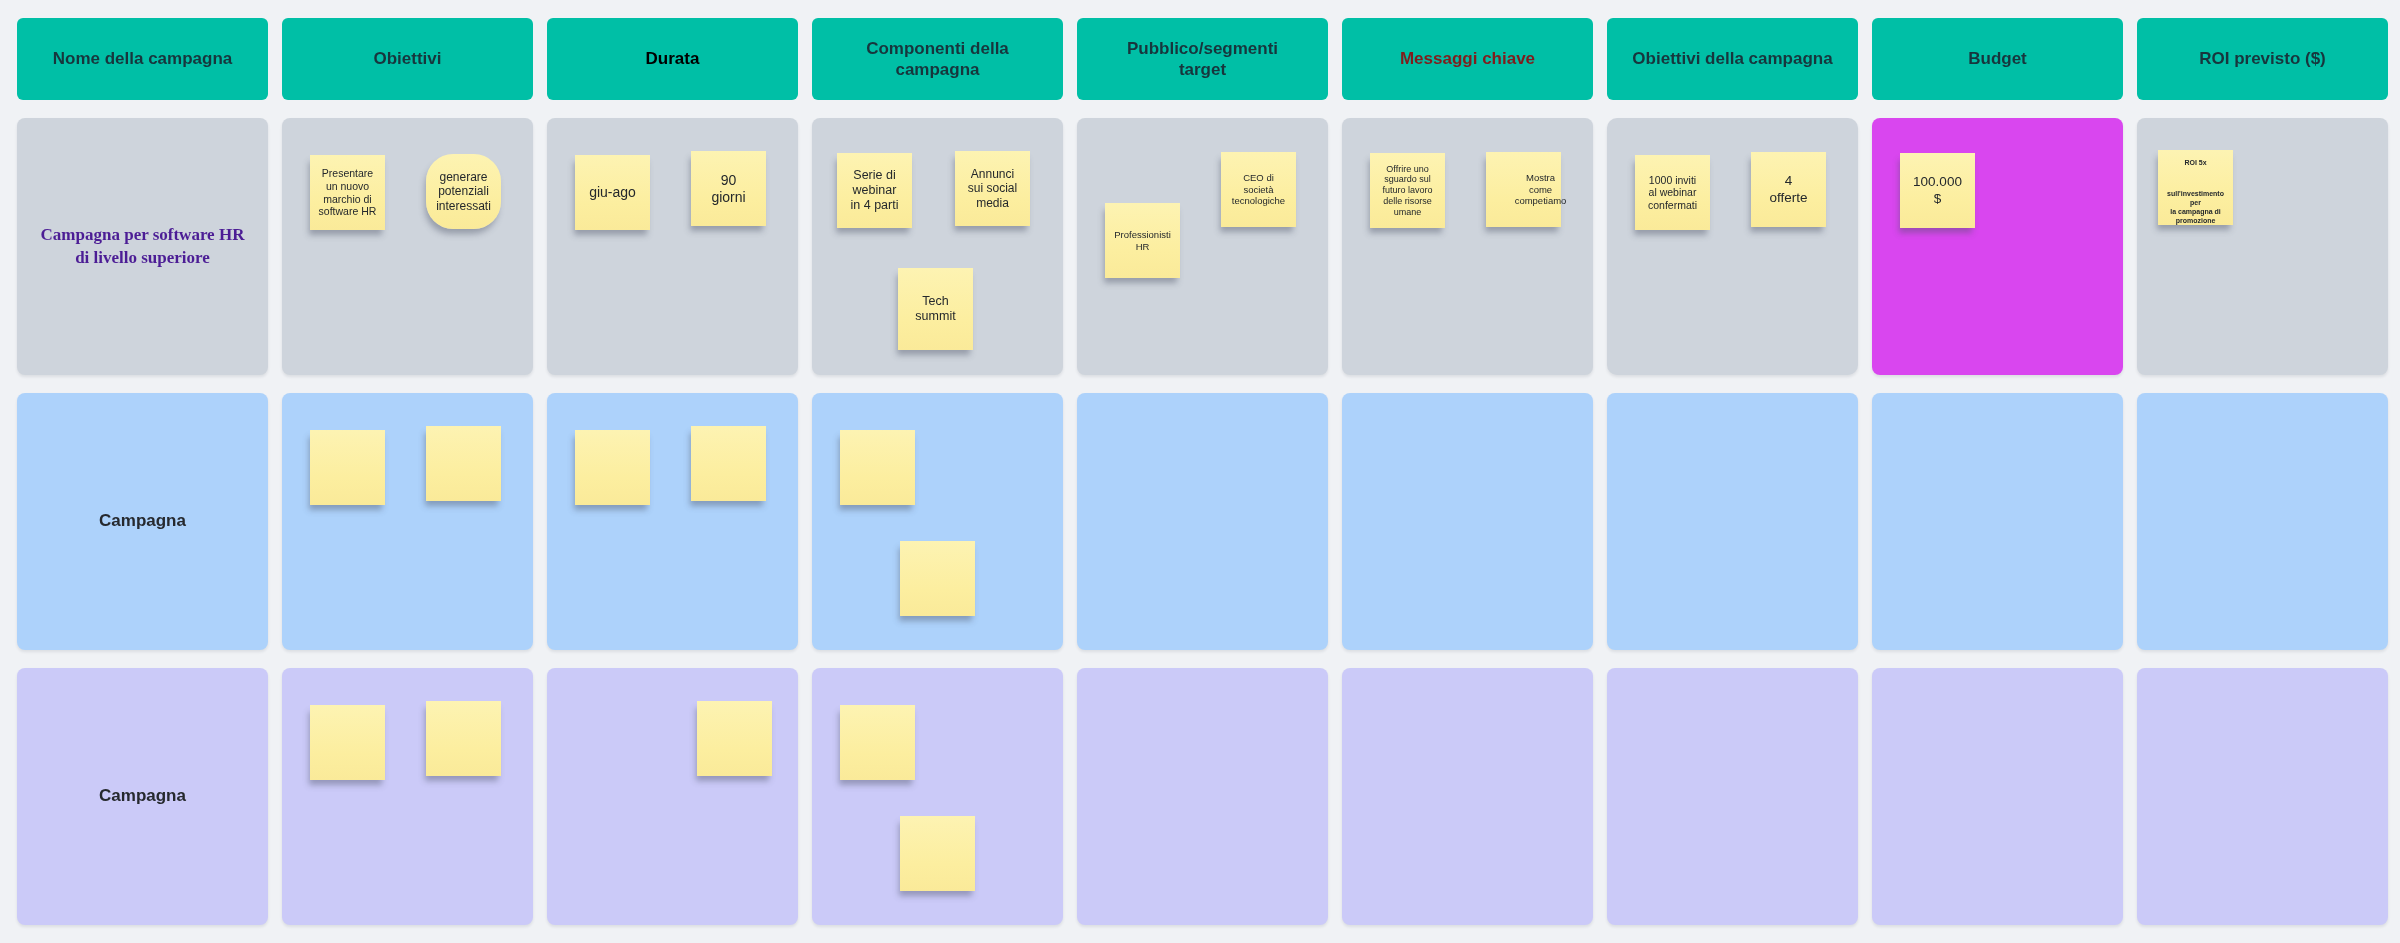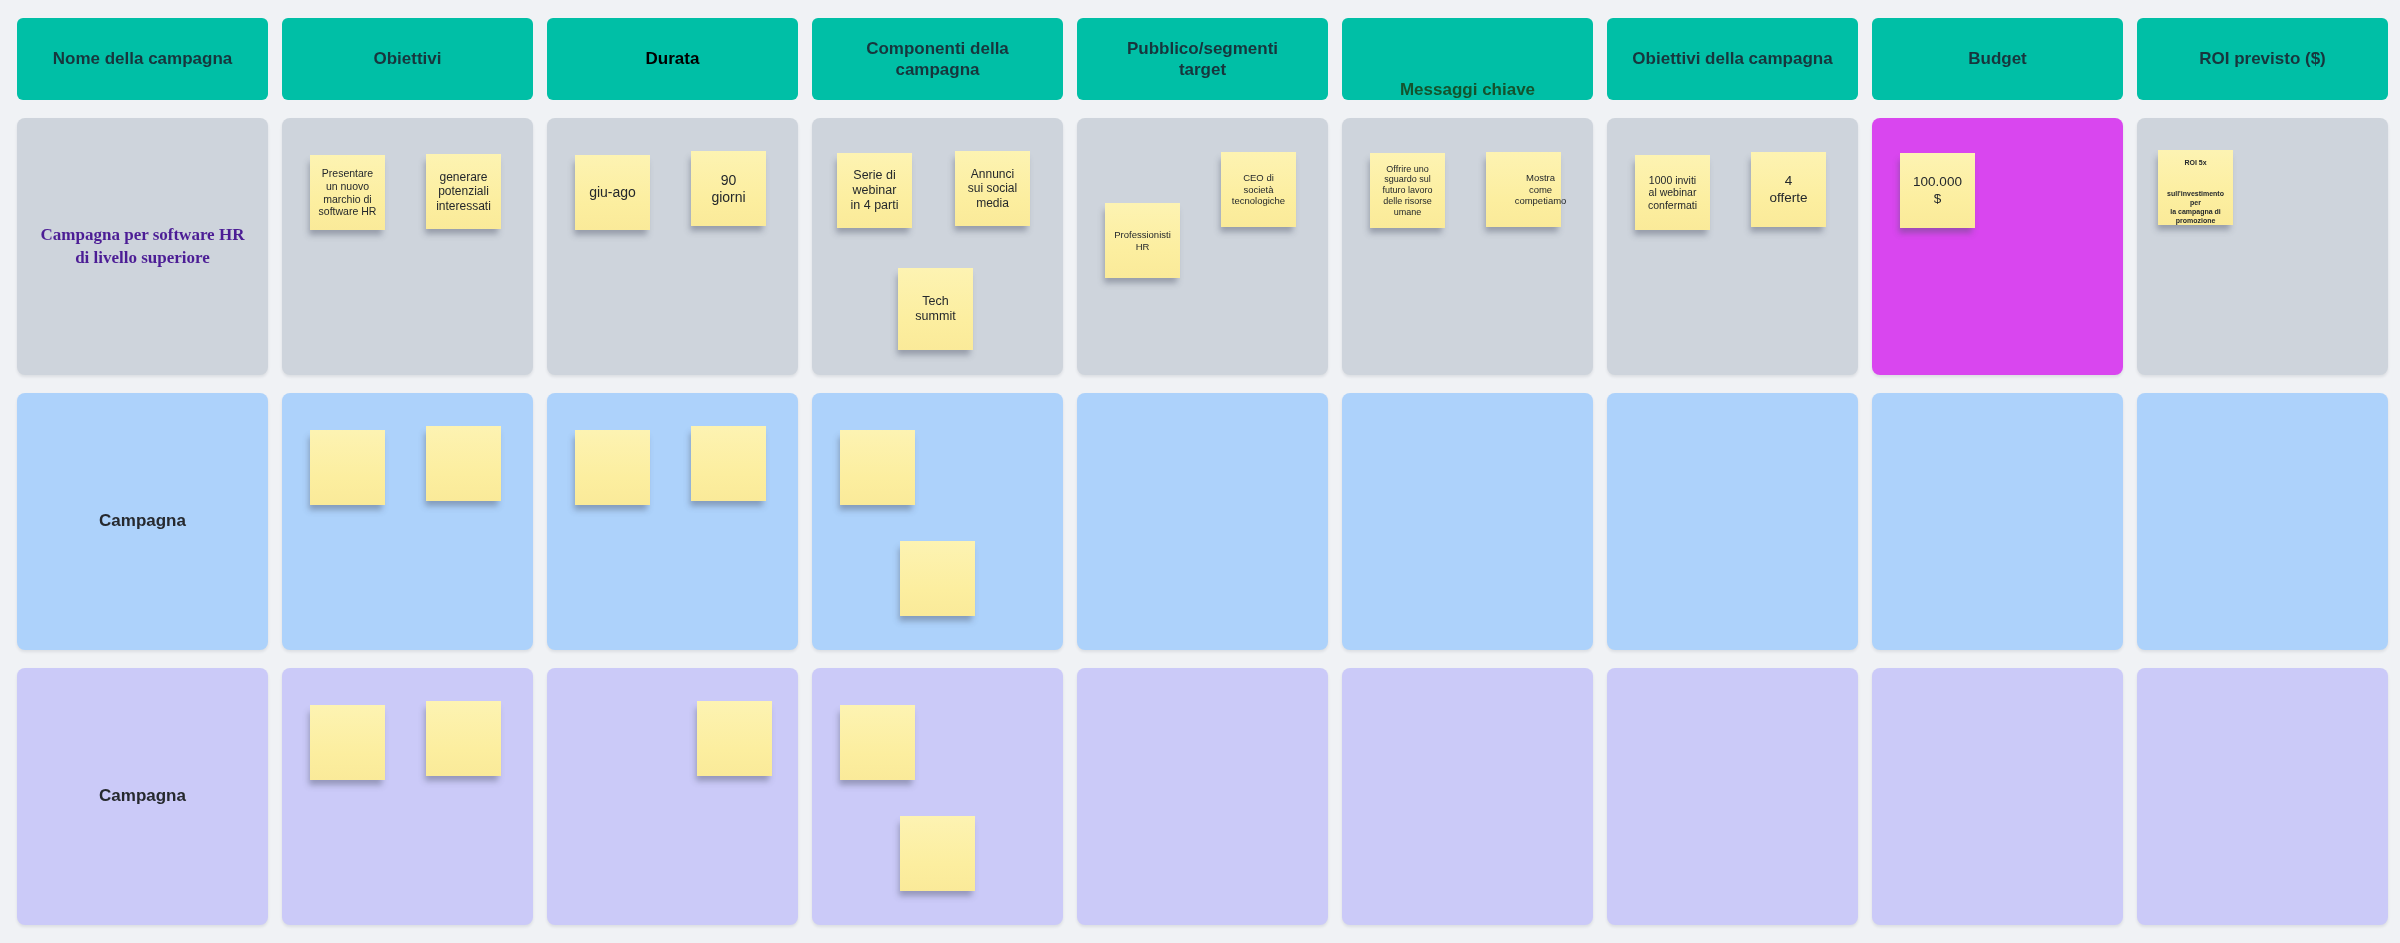--- a/index.html
+++ b/index.html
@@ -68,42 +68,42 @@
       </div>
       <div class="header" style="background: rgb(0, 191, 166); color: #000000;">
         <span>Durata</span>
       </div>
       <div class="header" style="background: rgb(0, 191, 166); color: rgb(23, 54, 61);">
         <span>Componenti della campagna</span>
       </div>
       <div class="header" style="background: rgb(0, 191, 166); color: rgb(23, 54, 61);">
         <span>Pubblico/segmenti target</span>
       </div>
-      <div class="header" style="background: rgb(0, 191, 166); color: #14532d; align-items: flex-end;">
+      <div class="header" style="background: rgb(0, 191, 166); color: #7f1d1d;">
         <span>Messaggi chiave</span>
       </div>
       <div class="header" style="background: rgb(0, 191, 166); color: rgb(23, 54, 61);">
         <span>Obiettivi della campagna</span>
       </div>
       <div class="header" style="background: rgb(0, 191, 166); color: rgb(23, 54, 61);">
         <span>Budget</span>
       </div>
       <div class="header" style="background: rgb(0, 191, 166); color: rgb(23, 54, 61);">
         <span>ROI previsto ($)</span>
       </div>
       <div class="cell label-cell" style="background: rgb(206, 212, 220); color: #4c1d95; font-family: Liberation Serif, serif;">
         <span style="white-space: pre-line;">Campagna per software HR
 di livello superiore</span>
       </div>
       <div class="cell" style="background: rgb(206, 212, 220);">
         <div class="note" style="left: 28px; top: 37px; font-size: 10.5px; color: rgb(36, 40, 44);"><span>Presentare
 un nuovo
 marchio di
 software HR</span></div>
-        <div class="note" style="left: 144px; top: 36px; font-size: 12px; color: rgb(36, 40, 44);"><span>generare
+        <div class="note" style="left: 144px; top: 36px; font-size: 12px; color: rgb(36, 40, 44); border-radius: 27px;"><span>generare
 potenziali
 interessati</span></div>
       </div>
       <div class="cell" style="background: rgb(206, 212, 220);">
         <div class="note" style="left: 28px; top: 37px; font-size: 14px; color: rgb(36, 40, 44);"><span>giu-ago</span></div>
         <div class="note" style="left: 144px; top: 33px; font-size: 14px; color: rgb(36, 40, 44);"><span>90
 giorni</span></div>
       </div>
       <div class="cell" style="background: rgb(206, 212, 220);">
         <div class="note" style="left: 25px; top: 35px; font-size: 12.5px; color: rgb(36, 40, 44);"><span>Serie di
@@ -125,21 +125,21 @@
       <div class="cell" style="background: rgb(206, 212, 220);">
         <div class="note" style="left: 28px; top: 35px; font-size: 9px; color: rgb(36, 40, 44);"><span>Offrire uno
 sguardo sul
 futuro lavoro
 delle risorse
 umane</span></div>
         <div class="note" style="left: 144px; top: 34px; font-size: 9.5px; color: rgb(36, 40, 44); padding-left: 40px;"><span>Mostra
 come
 competiamo</span></div>
       </div>
-      <div class="cell" style="background: rgb(206, 212, 220);">
+      <div class="cell" style="background: rgb(206, 212, 220); border-radius: 10px;">
         <div class="note" style="left: 28px; top: 37px; font-size: 10.5px; color: rgb(36, 40, 44);"><span>1000 inviti
 al webinar
 confermati</span></div>
         <div class="note" style="left: 144px; top: 34px; font-size: 13.5px; color: rgb(36, 40, 44);"><span>4
 offerte</span></div>
       </div>
       <div class="cell" style="background: #d946ef; text-decoration: underline;">
         <div class="note" style="left: 28px; top: 35px; font-size: 13.5px; color: rgb(36, 40, 44);"><span>100.000
 $</span></div>
       </div>

